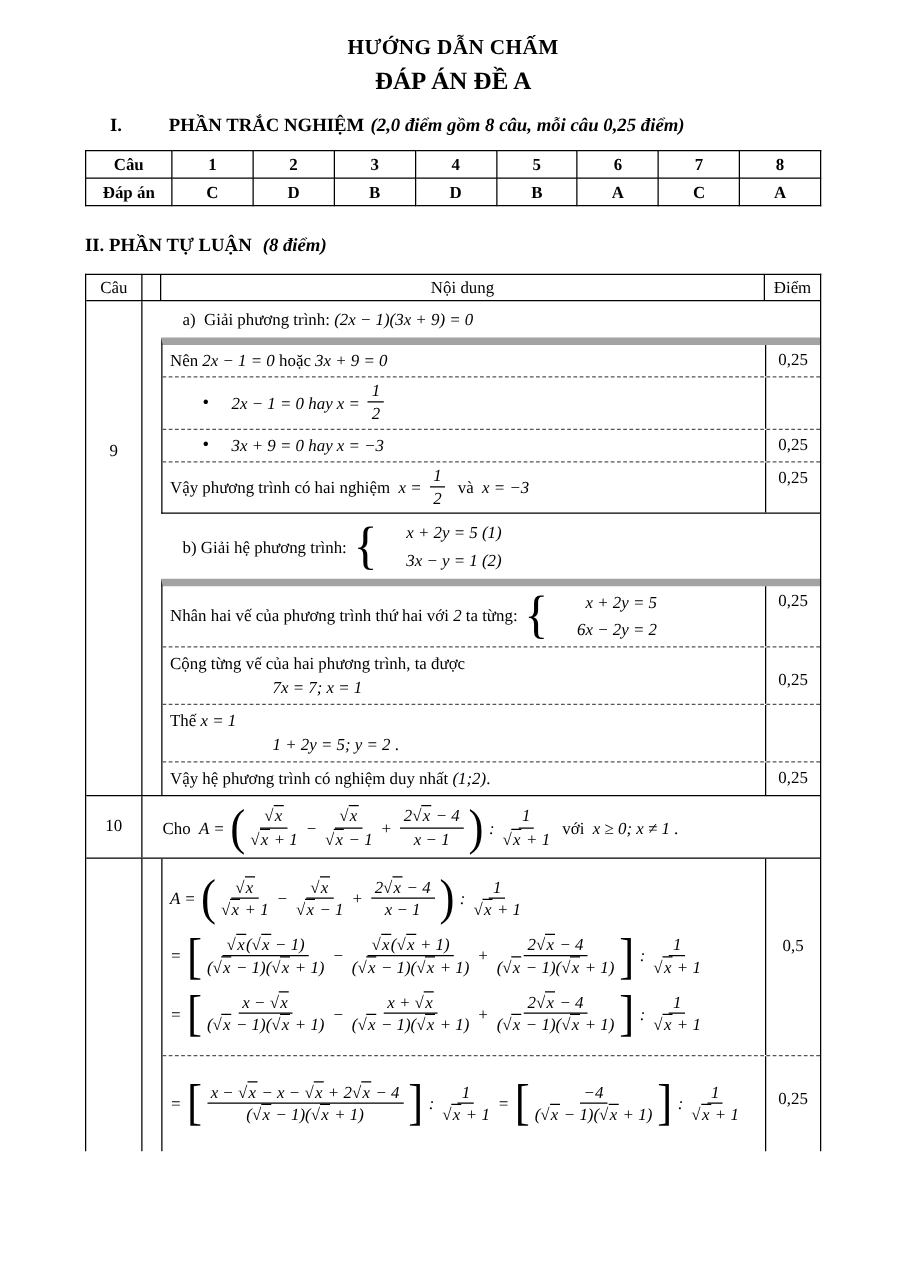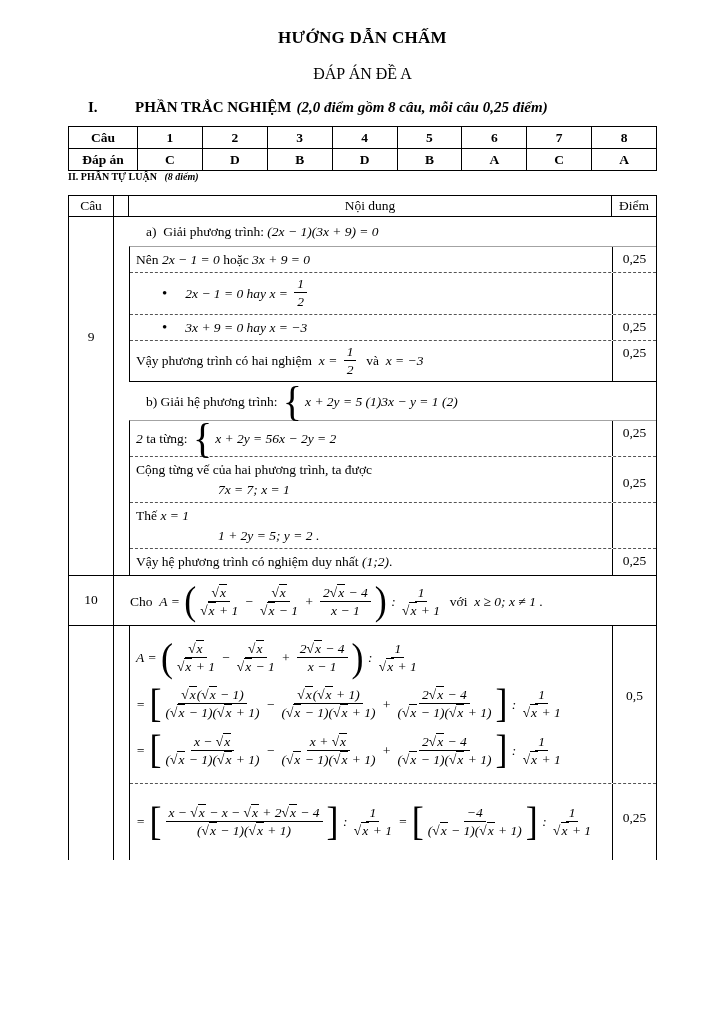--- a/index.html
+++ b/index.html
@@ -3,25 +3,25 @@
 <meta charset="utf-8">
 <style>
   html,body{margin:0;padding:0;}
   body{
     width:725px;height:1024px;background:#ffffff;color:#000;
     font-family:"Liberation Serif","DejaVu Serif",serif;
     font-size:13.5px;overflow:hidden;
   }
   .page{padding:28px 68px 0 68px;box-sizing:border-box;}
   .t1{text-align:center;font-weight:bold;font-size:17px;letter-spacing:.3px;}
-  .t2{text-align:center;font-weight:normal;font-size:16px;margin-top:17px;}
+  .t2{text-align:center;font-weight:bold;font-size:20px;margin-top:6px;}
   .sec1{margin-top:16px;display:flex;font-weight:bold;font-size:15px;padding-left:20px;}
   .sec1 .num{width:47px;}
   .note{font-style:italic;font-weight:bold;margin-left:5px;font-family:Liberation Serif, serif;}
-  .sec2{font-weight:bold;font-size:10px;}
+  .sec2{margin-top:24px;font-weight:bold;font-size:15px;}
   .sec2 .note{margin-left:5px;}
 
   table.mcq{margin-top:10px;border-collapse:collapse;width:100%;table-layout:fixed;}
   table.mcq td{border:1px solid #000;text-align:center;font-weight:bold;height:21px;padding:0;}
   table.mcq td.c0{width:68px;}
 
   .et{margin-top:13px;border:1px solid #000;border-bottom:none;width:589px;box-sizing:border-box;}
   .ehead{display:flex;border-bottom:1px solid #000;}
   .ehc{box-sizing:border-box;text-align:center;padding:2px 0;}
   .hcau{width:45px;border-right:1px solid #000;}
@@ -33,21 +33,21 @@
   .qrow + .qrow{border-top:1px solid #000;}
   .qcau{width:45px;box-sizing:border-box;border-right:1px solid #000;display:flex;justify-content:center;}
   .q9cau{padding-top:112px;}
   .q10cau{align-items:center;}
   .qbody{flex:1;min-width:0;}
 
   .intro{padding:5px 4px 4px 32px;min-height:27px;box-sizing:border-box;}
   .intro10{padding:3px 4px 0 16px;}
   .rut{padding:2px 4px 4px 16px;}
 
-  .sblock{margin-left:15px;border-top:1px solid #a3a3a3;border-bottom:1px solid #000;border-left:1px solid #000;}
+  .sblock{margin-left:15px;border-top:6px solid #a3a3a3;border-bottom:1px solid #000;border-left:1px solid #000;}
   .qbody > .sblock:last-child{border-bottom:none;}
   .sblock.cut{border-top:none;border-bottom:1px dashed #555;}
   .srow{display:flex;}
   .srow + .srow{border-top:1px dashed #555;}
   .scontent{flex:1;min-width:0;padding:3px 4px 3px 6px;}
   .sdiem{width:44px;box-sizing:border-box;border-left:1px solid #000;text-align:center;padding-top:4px;}
   .sdiem.pt18{padding-top:18px;}
   .sdiem.pt60{padding-top:62px;}
   .sdiem.pt26{padding-top:26px;}
 
@@ -64,21 +64,21 @@
   .mx{white-space:pre;font-style:italic;}
   .frac{display:inline-flex;flex-direction:column;align-items:center;margin:0 3px;line-height:1.2;vertical-align:middle;}
   .fnum{border-bottom:1px solid #000;padding:0 3px 0 3px;}
   .fden{padding-top:1px;}
   .sqrt{white-space:pre;display:inline;}
   .vinc{border-top:1px solid #000;padding:0 1px;}
   .bigd{font-style:normal;font-weight:400;display:inline-block;}
   .bigd.s2{font-size:36px;line-height:.8;transform:scaleY(1.12);transform-origin:center;margin:0 1px;}
   .cases{display:inline-flex;align-items:center;margin:0 2px;}
   .cbrace{font-size:40px;line-height:.72;transform:scaleY(1.05);display:inline-block;margin-right:3px;font-style:normal;}
-  .clines{display:inline-flex;row-gap:3px;text-align:right;}
+  .clines{display:inline-flex;flex-direction:column;row-gap:3px;text-align:right;margin-left:20px;}
 </style>
 </head>
 <body>
 
 <div class="page">
 
   <div class="t1">HƯỚNG DẪN CHẤM</div>
   <div class="t2">ĐÁP ÁN ĐỀ A</div>
 
   <div class="sec1">
@@ -202,20 +202,21 @@
                   <span class="cline"><span class="mx">3x − y = 1 (2)</span></span>
                 </span>
               </span>
             </div>
         </div>
 
         <div class="sblock">
           <div class="srow">
             <div class="scontent">
               <div class="fline">
+                  <span class="tx">Nhân hai vế của phương trình thứ hai với </span>
                   <span class="mx">2</span>
                   <span class="tx"> ta từng: </span>
                   <span class="cases">
                     <span class="cbrace">{</span>
                     <span class="clines">
                       <span class="cline"><span class="mx">x + 2y = 5</span></span>
                       <span class="cline"><span class="mx">6x − 2y = 2</span></span>
                     </span>
                   </span>
                 </div>

